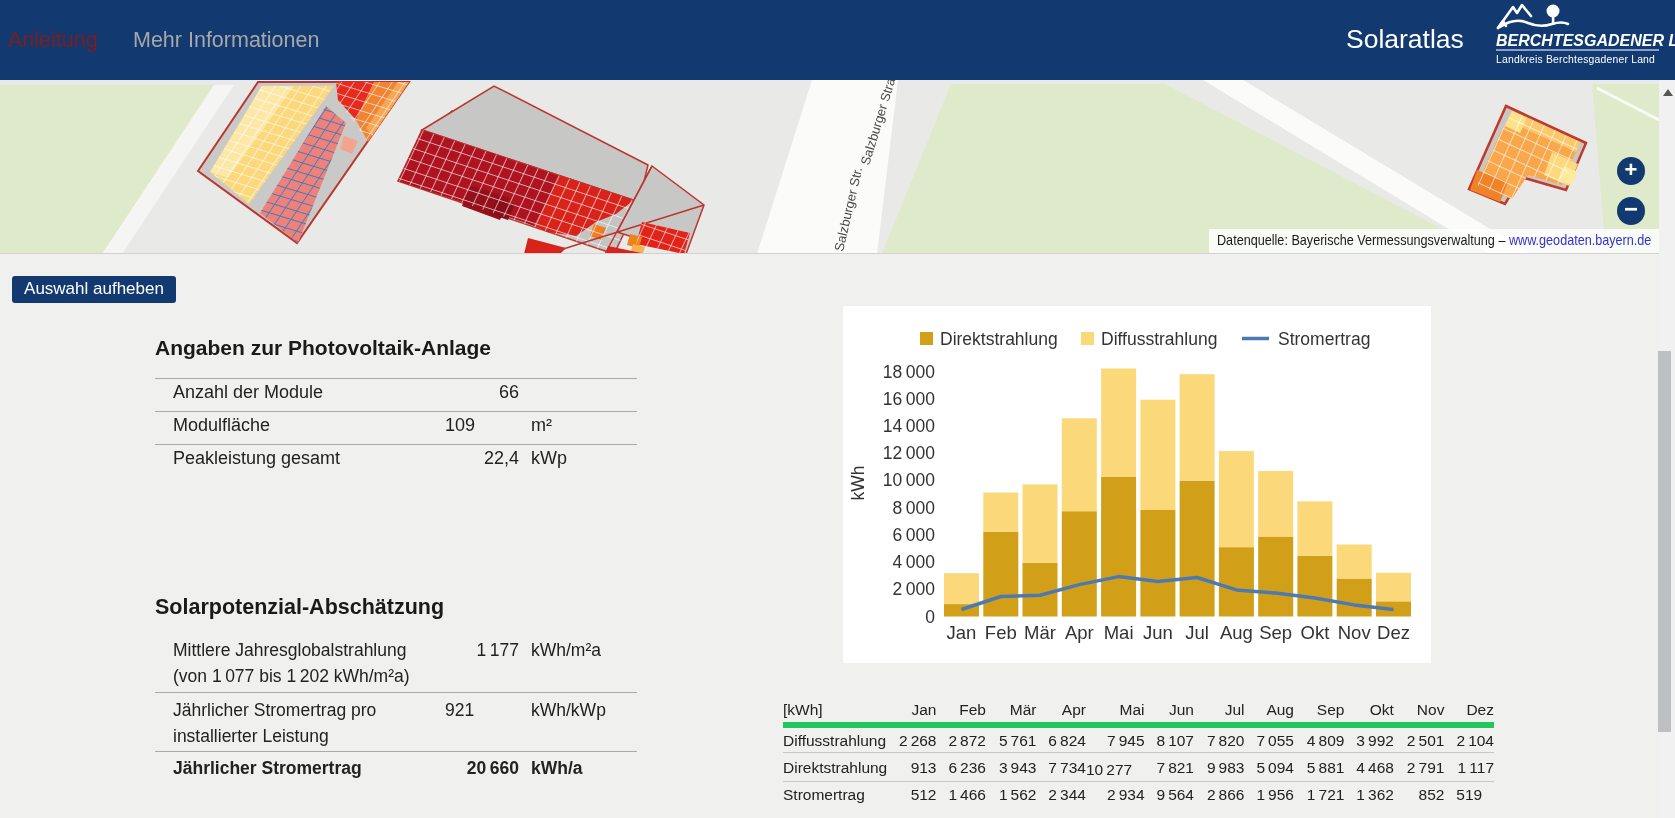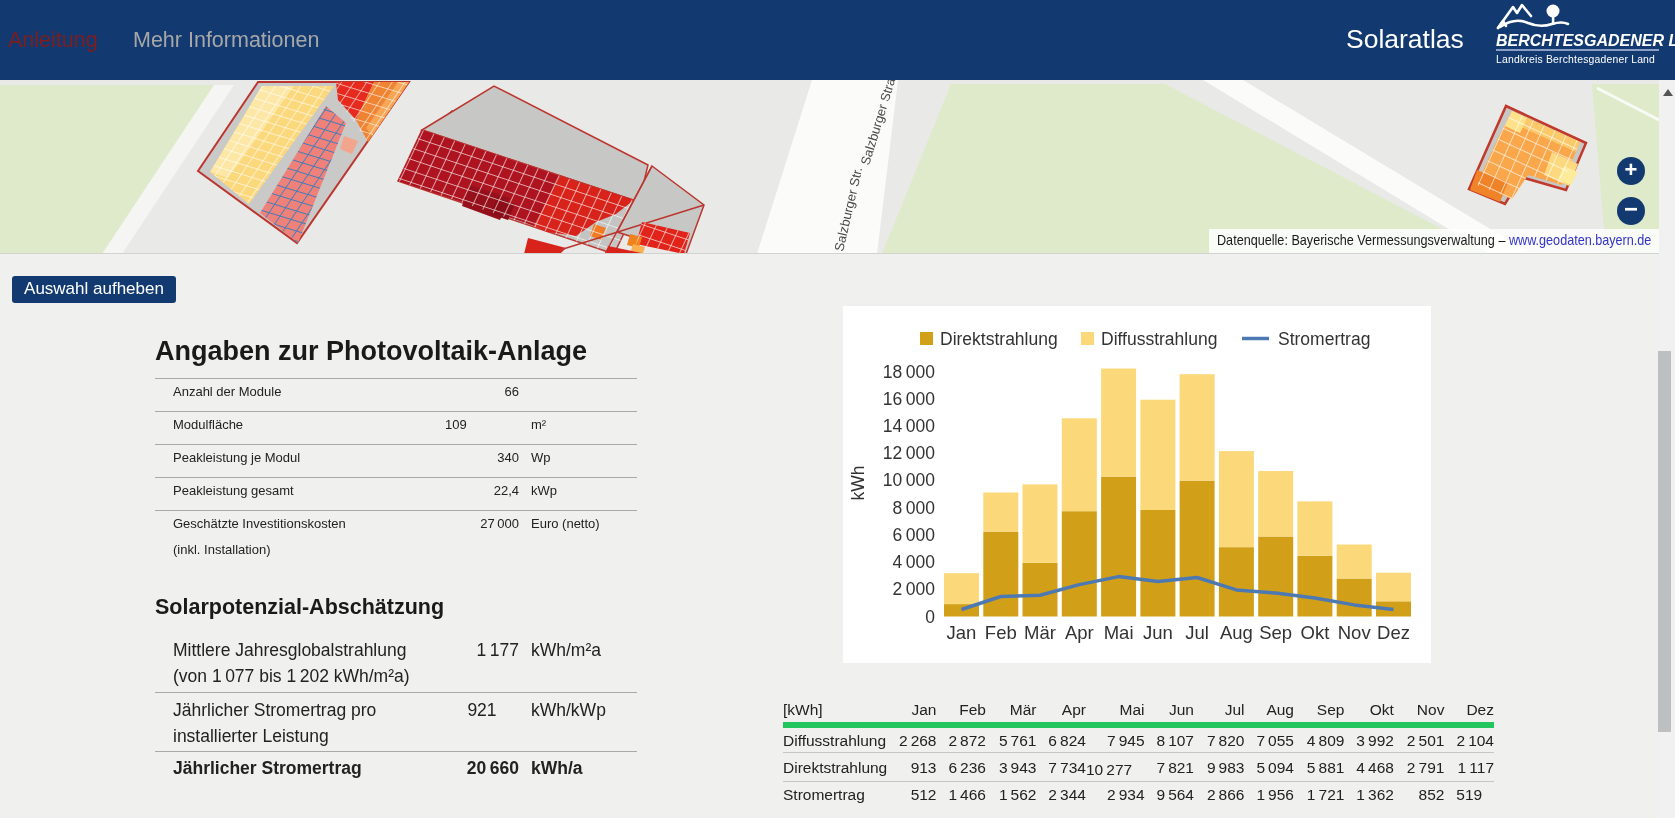--- a/index.html
+++ b/index.html
@@ -92,71 +92,61 @@
 <text transform="translate(869,86) rotate(-73)" font-size="13" fill="#4a4a4a">Salzburger Straße</text>
 </svg>
 <div style="position:absolute;left:1209px;top:229px;width:450px;height:24px;background:rgba(255,255,255,0.82);font-size:14.6px;color:#1a1a1a;padding:3px 0 0 8px;white-space:nowrap"><span style="display:inline-block;transform:scaleX(0.865);transform-origin:0 50%;white-space:nowrap">Datenquelle: Bayerische Vermessungsverwaltung – <span style="color:#3434c8">www.geodaten.bayern.de</span></span></div>
 <div style="position:absolute;left:0;top:253px;width:1659px;height:1px;background:#d2d2d0"></div>
 <div style="position:absolute;left:1617px;top:157px;width:28px;height:28px;border-radius:50%;background:#123a71;color:#fff;font-size:22px;font-weight:bold;text-align:center;line-height:26px">+</div>
 <div style="position:absolute;left:1617px;top:197px;width:28px;height:28px;border-radius:50%;background:#123a71;color:#fff;font-size:24px;font-weight:bold;text-align:center;line-height:24px">−</div>
 <div style="position:absolute;left:1659px;top:80px;width:16px;height:738px;background:#f1f1f1"></div>
 <div style="position:absolute;left:1663px;top:89px;width:0;height:0;border-left:5px solid transparent;border-right:5px solid transparent;border-bottom:7px solid #555"></div>
 <div style="position:absolute;left:1658px;top:351px;width:13px;height:381px;background:#bdbfc1"></div>
 <div style="position:absolute;left:12px;top:276px;width:164px;height:27px;background:#123a71;border-radius:3px;color:#fff;font-size:17px;text-align:center;line-height:26px">Auswahl aufheben</div>
-<div style="position:absolute;left:155px;top:336px;font-size:27px;font-weight:bold;color:#1a1a1a">Angaben zur Photovoltaik-Anlage</div>
-<table class="lt" style="position:absolute;left:155px;top:378px;width:482px;border-collapse:collapse;font-size:13px;line-height:26px;color:#222">
+<div style="position:absolute;left:155px;top:336px;font-size:21px;font-weight:bold;color:#1a1a1a">Angaben zur Photovoltaik-Anlage</div>
+<table class="lt" style="position:absolute;left:155px;top:378px;width:482px;border-collapse:collapse;font-size:18px;line-height:26px;color:#222">
 <colgroup>
       <col style="width:290px">
       <col style="width:74px">
       <col style="width:118px">
     </colgroup>
 <tbody>
 <tr class="bt">
         <td style="padding:0 0 6px">Anzahl der Module</td>
         <td style="padding:0 0 6px;text-align:right">66</td>
         <td style="padding:0 0 6px 12px"></td>
       </tr>
 <tr class="bt">
         <td style="padding:0 0 6px">Modulfläche</td>
         <td style="padding:0 0 6px;text-align:left">109</td>
         <td style="padding:0 0 6px 12px">m²</td>
       </tr>
 <tr class="bt">
-        <td style="padding:0 0 6px">Peakleistung je Modul</td>
-        <td style="padding:0 0 6px;text-align:right">340</td>
-        <td style="padding:0 0 6px 12px">Wp</td>
-      </tr>
-<tr class="bt">
         <td style="padding:0 0 6px">Peakleistung gesamt</td>
         <td style="padding:0 0 6px;text-align:right">22,4</td>
         <td style="padding:0 0 6px 12px">kWp</td>
-      </tr>
-<tr class="bt">
-        <td style="padding:0 0 6px;vertical-align:top">Geschätzte Investitionskosten<br>(inkl. Installation)</td>
-        <td style="padding:0 0 6px;text-align:right;vertical-align:top">27 000</td>
-        <td style="padding:0 0 6px 12px;vertical-align:top">Euro (netto)</td>
       </tr>
 </tbody>
   </table>
 <div style="position:absolute;left:155px;top:595px;font-size:21.5px;font-weight:bold;color:#1a1a1a">Solarpotenzial-Abschätzung</div>
 <table class="lt" style="position:absolute;left:155px;top:634px;width:482px;border-collapse:collapse;font-size:17.5px;line-height:26px;color:#222">
 <colgroup>
       <col style="width:290px">
       <col style="width:74px">
       <col style="width:118px">
     </colgroup>
 <tbody>
 <tr>
         <td style="padding:3px 0 3px;vertical-align:top">Mittlere Jahresglobalstrahlung<br>(von 1 077 bis 1 202 kWh/m²a)</td>
         <td style="padding:3px 0;text-align:right;vertical-align:top">1 177</td>
         <td style="padding:3px 0 3px 12px;vertical-align:top">kWh/m²a</td>
       </tr>
 <tr class="bt">
         <td style="padding:4px 0 2px;vertical-align:top">Jährlicher Stromertrag pro<br>installierter Leistung</td>
-        <td style="padding:4px 0 2px;text-align:center;vertical-align:top">921</td>
+        <td style="padding:4px 0 2px;text-align:left;vertical-align:top">921</td>
         <td style="padding:4px 0 2px 12px;vertical-align:top">kWh/kWp</td>
       </tr>
 <tr class="bt" style="font-weight:bold">
         <td style="padding:3px 0 3px">Jährlicher Stromertrag</td>
         <td style="padding:3px 0 3px;text-align:right">20 660</td>
         <td style="padding:3px 0 3px 12px">kWh/a</td>
       </tr>
 </tbody>
   </table>
 <svg style="position:absolute;left:843px;top:306px" width="588" height="357" viewBox="0 0 588 357">

